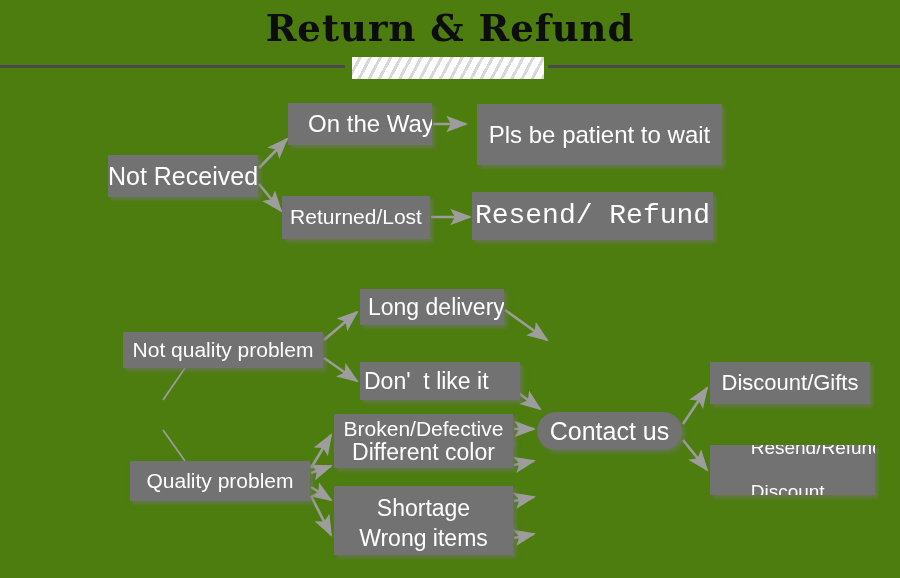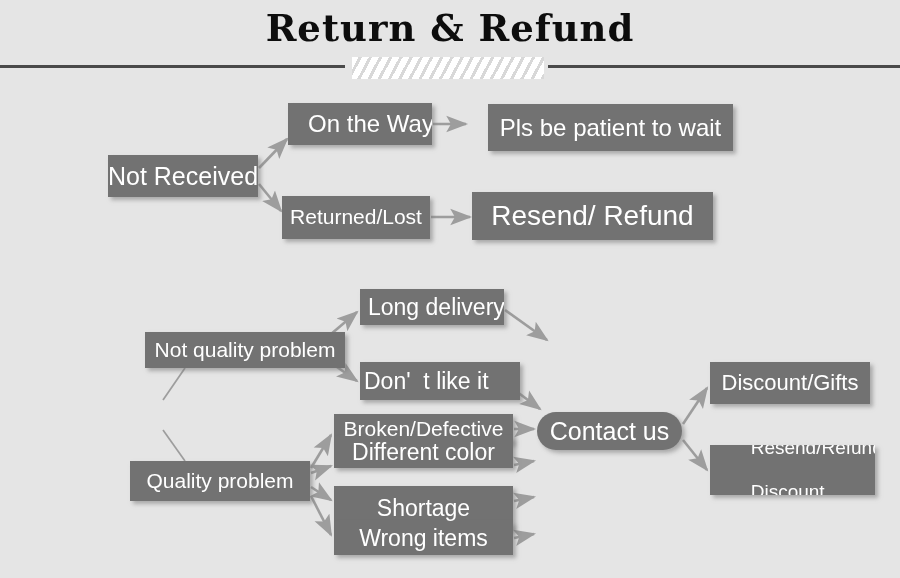--- a/index.html
+++ b/index.html
@@ -4,21 +4,21 @@
 <style>
   html, body {
     margin: 0;
     padding: 0;
     background: #ffffff;
   }
   #page {
     position: relative;
     width: 900px;
     height: 578px;
-    background: #e5e5e5;
+    background: #4d7c0f;
     overflow: hidden;
     font-family: "Liberation Sans", sans-serif;
   }
 
   
   #header-title {
     position: absolute;
     left: 0;
     top: 6px;
     width: 900px;
@@ -84,27 +84,27 @@
     line-height: 1.08;
     box-shadow: 3px 3px 4px rgba(120,120,120,0.55);
     overflow: hidden;
     white-space: pre;
   }
   .node.left   { justify-content: flex-start; text-align: left; }
 
   
   #n-not-received   { left:108px; top:155px; width:150px; height:42px; font-size:25px; }
   #n-on-the-way     { left:288px; top:103px; width:144px; height:42px; font-size:24px;padding-left:22px; }
-  #n-pls-wait       { left:488px; top:104px; width:245px; height:47px; font-size:24px; }
+  #n-pls-wait       { left:477px; top:104px; width:245px; height:61px; font-size:24px; }
   #n-returned-lost  { left:282px; top:196px; width:148px; height:43px; font-size:21px; }
-  #n-resend-refund  { left:472px; top:192px; width:241px; height:48px; font-size:28px; }
+  #n-resend-refund  { left:472px; top:192px; width:241px; height:48px; font-size:28px;font-family:Liberation Mono, monospace; }
 
   
   #n-received       { left:20px;  top:392px; width:143px; height:45px; font-size:30px; }
-  #n-not-quality    { left:123px; top:332px; width:200px; height:36px; font-size:21px;margin-left:22px; }
+  #n-not-quality    { left:123px; top:332px; width:200px; height:36px; font-size:21px; }
   #n-quality        { left:130px; top:461px; width:180px; height:40px; font-size:21px; }
 
   #n-long-delivery  { left:360px; top:289px; width:144px; height:36px; font-size:23px; padding-left:8px; }
   #n-dont-like      { left:360px; top:362px; width:160px; height:38px; font-size:23px; padding-left:4px; }
   #n-broken         { left:334px; top:414px; width:179px; height:30px; font-size:21px; }
   #n-diff-color     { left:334px; top:437px; width:179px; height:31px; font-size:23px; }
   #n-shortage       { left:334px; top:486px; width:179px; height:44px; font-size:23px; }
   #n-wrong-items    { left:334px; top:522px; width:179px; height:33px; font-size:23px; }
 
   #n-contact-us     { left:537px; top:412px; width:145px; height:38px; font-size:25px;border-radius:19px; }

